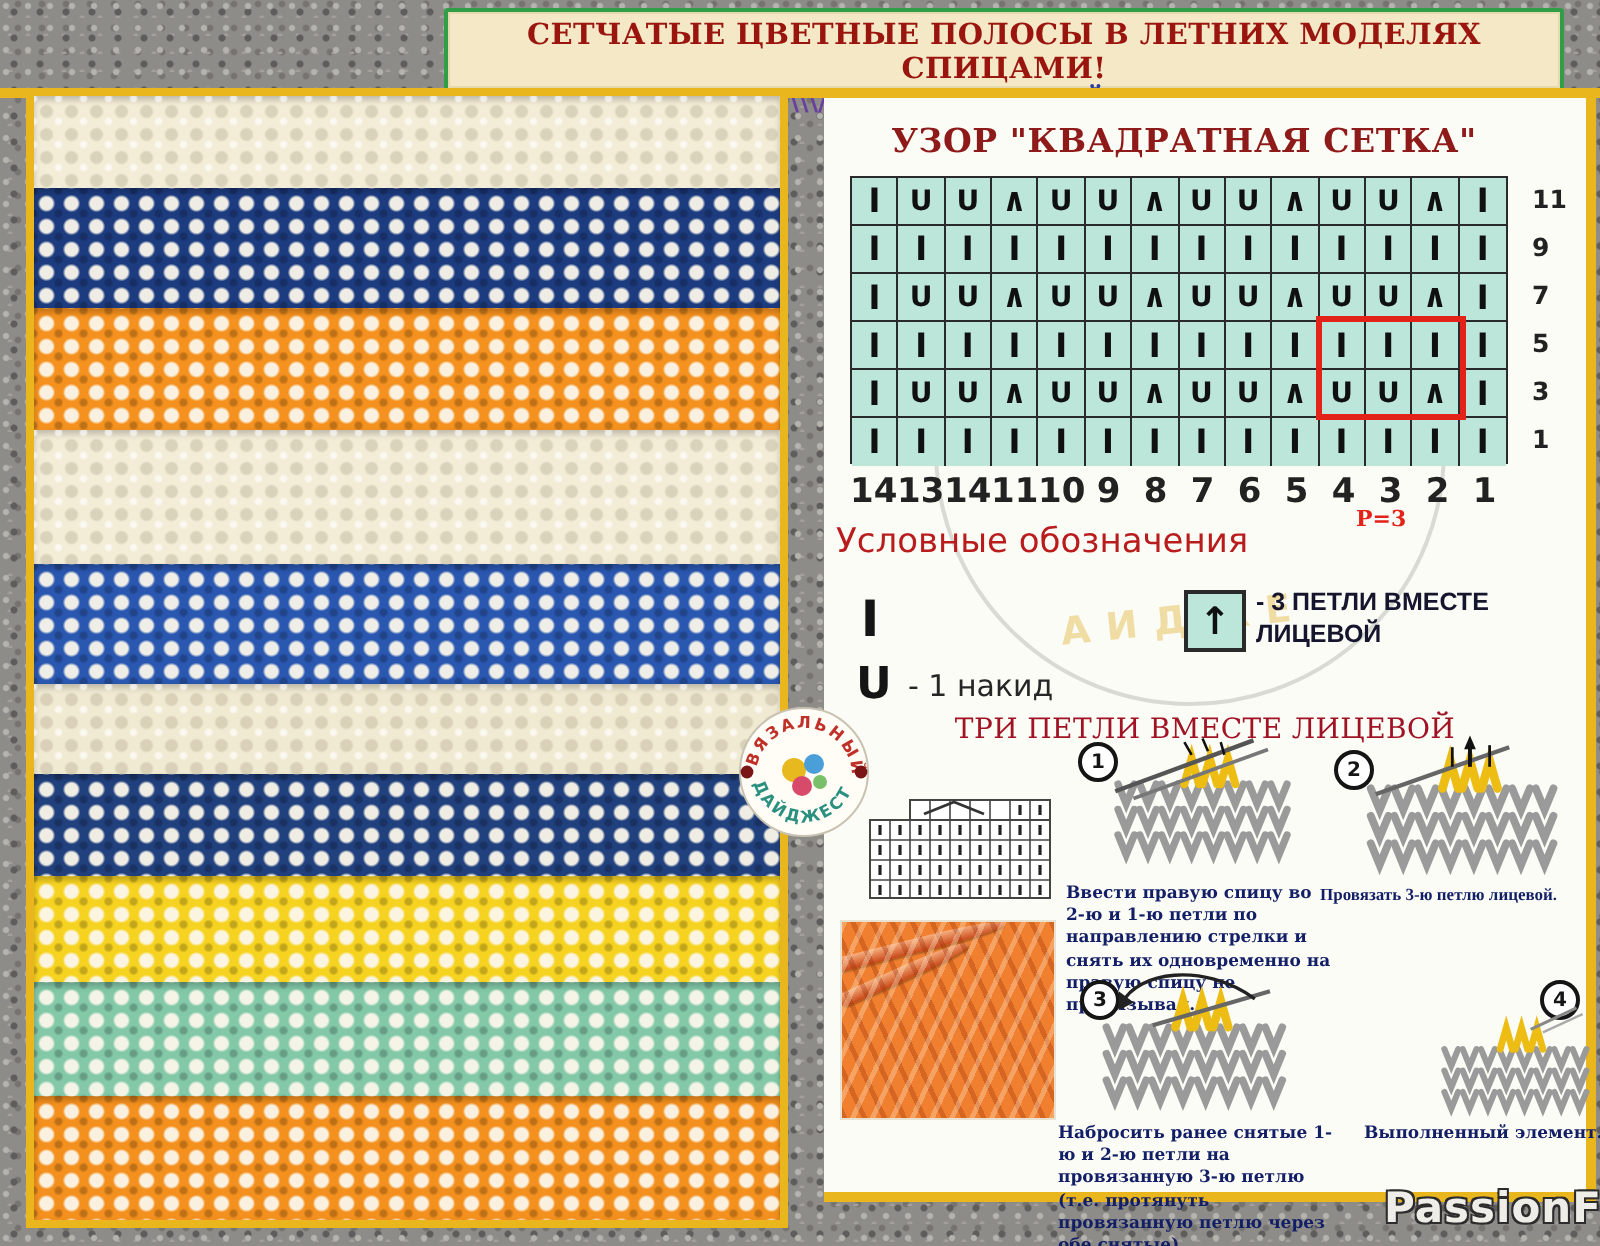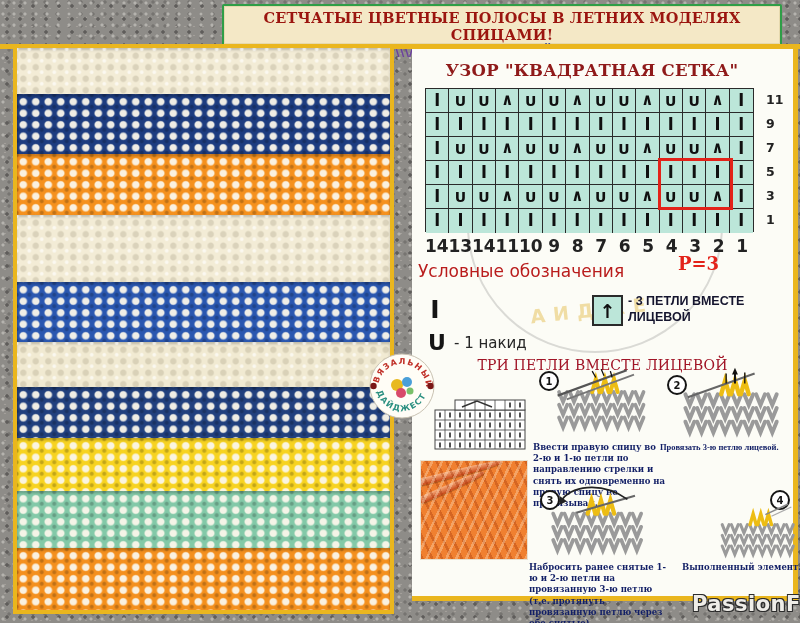--- a/index.html
+++ b/index.html
@@ -57,21 +57,21 @@
   .grow .gcell:last-child{border-right:none;}
   .grow:last-child .gcell{border-bottom:none;}
   .sym{font-weight:bold;color:#101010;line-height:1;}
   .sym-I{font-size:16px;transform:scaleY(1.05);}
   .sym-U{font-size:14px;}
   .sym-dec{font-size:15px;transform:scaleY(1.1);}
   .rlabels{left:348px;top:39px;width:30px;}
   .rlabel{height:24px;line-height:24px;font-size:12.5px;font-weight:bold;color:#222;text-align:left;padding-left:6px;}
   .clabels{left:13px;top:187px;display:flex;}
   .clabel{width:23.5px;text-align:center;font-size:17px;font-weight:bold;color:#222;}
-  .repeat{left:266px;top:204px;font-family:"DejaVu Serif",serif;font-weight:bold;font-size:18px;color:#e32219;}
+  .repeat{left:266px;top:204px;font-family:"DejaVu Serif",serif;font-weight:bold;font-size:11px;color:#e32219;}
   .redbox{border:3px solid #e32219;box-sizing:border-box;background:transparent;}
   
   .wmcircle{left:55px;top:48px;width:252px;height:252px;border:2px solid rgba(130,130,130,.28);border-radius:50%;pointer-events:none;}
   .wmletters{left:90px;top:250px;width:180px;text-align:center;color:rgba(222,172,32,.38);
     font-weight:bold;font-size:19px;letter-spacing:8px;transform:rotate(-6deg);pointer-events:none;}
   .wmblob{border-radius:50%;filter:blur(2px);opacity:.35;pointer-events:none;}
   
   .legend-title{left:6px;top:212px;font-size:17px;color:#b91c1c;}
   .leg-sym{font-weight:bold;color:#151515;font-family:"DejaVu Sans",sans-serif;}
   .leg-label{font-size:15px;color:#262626;}

